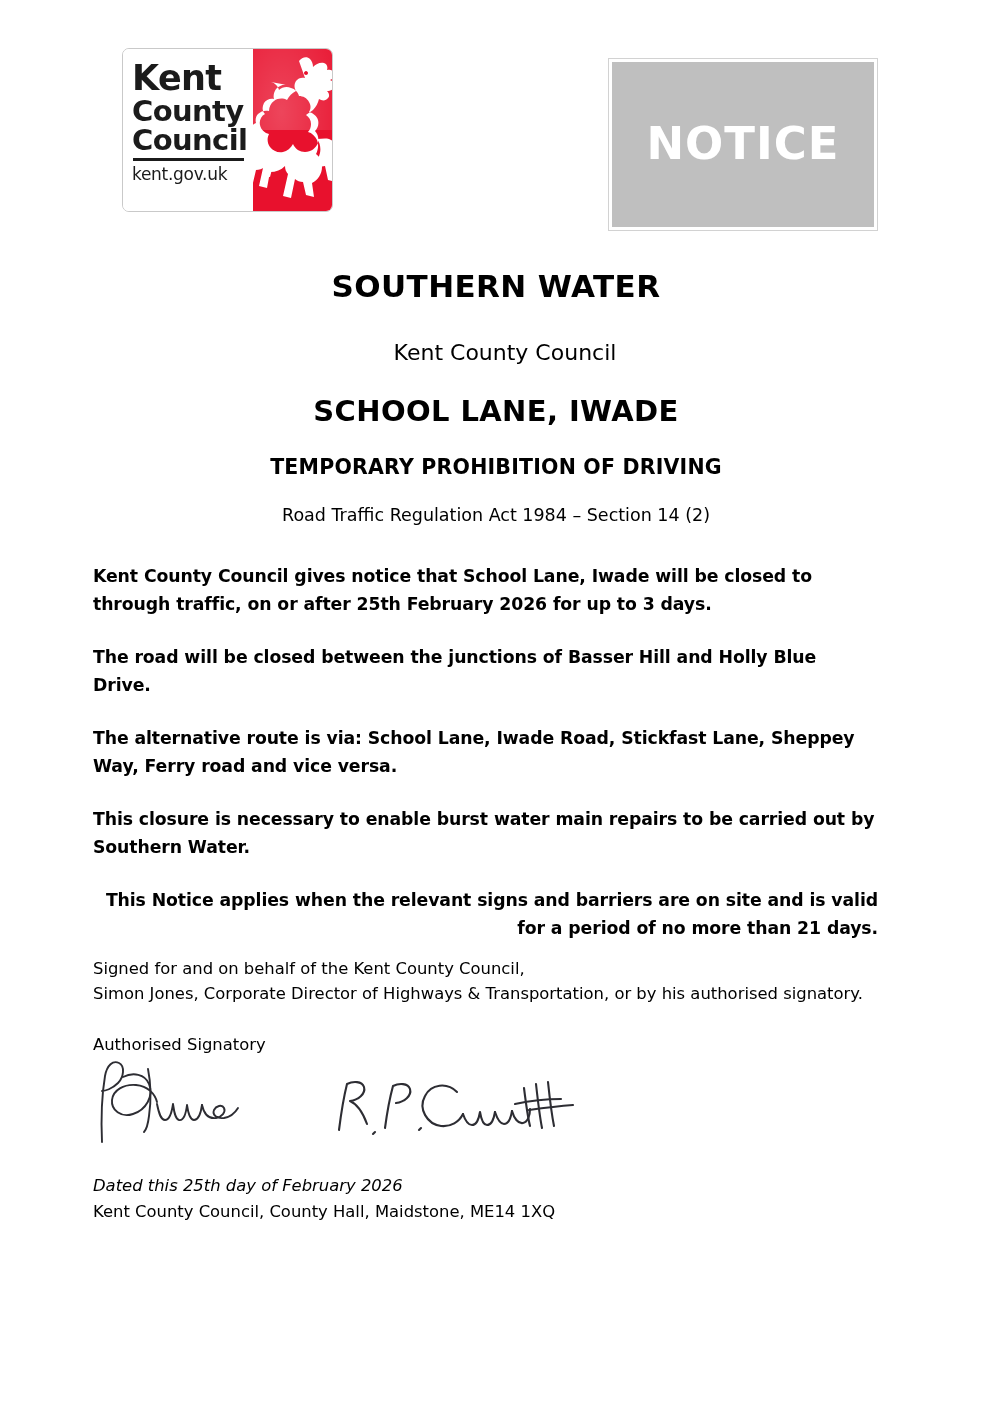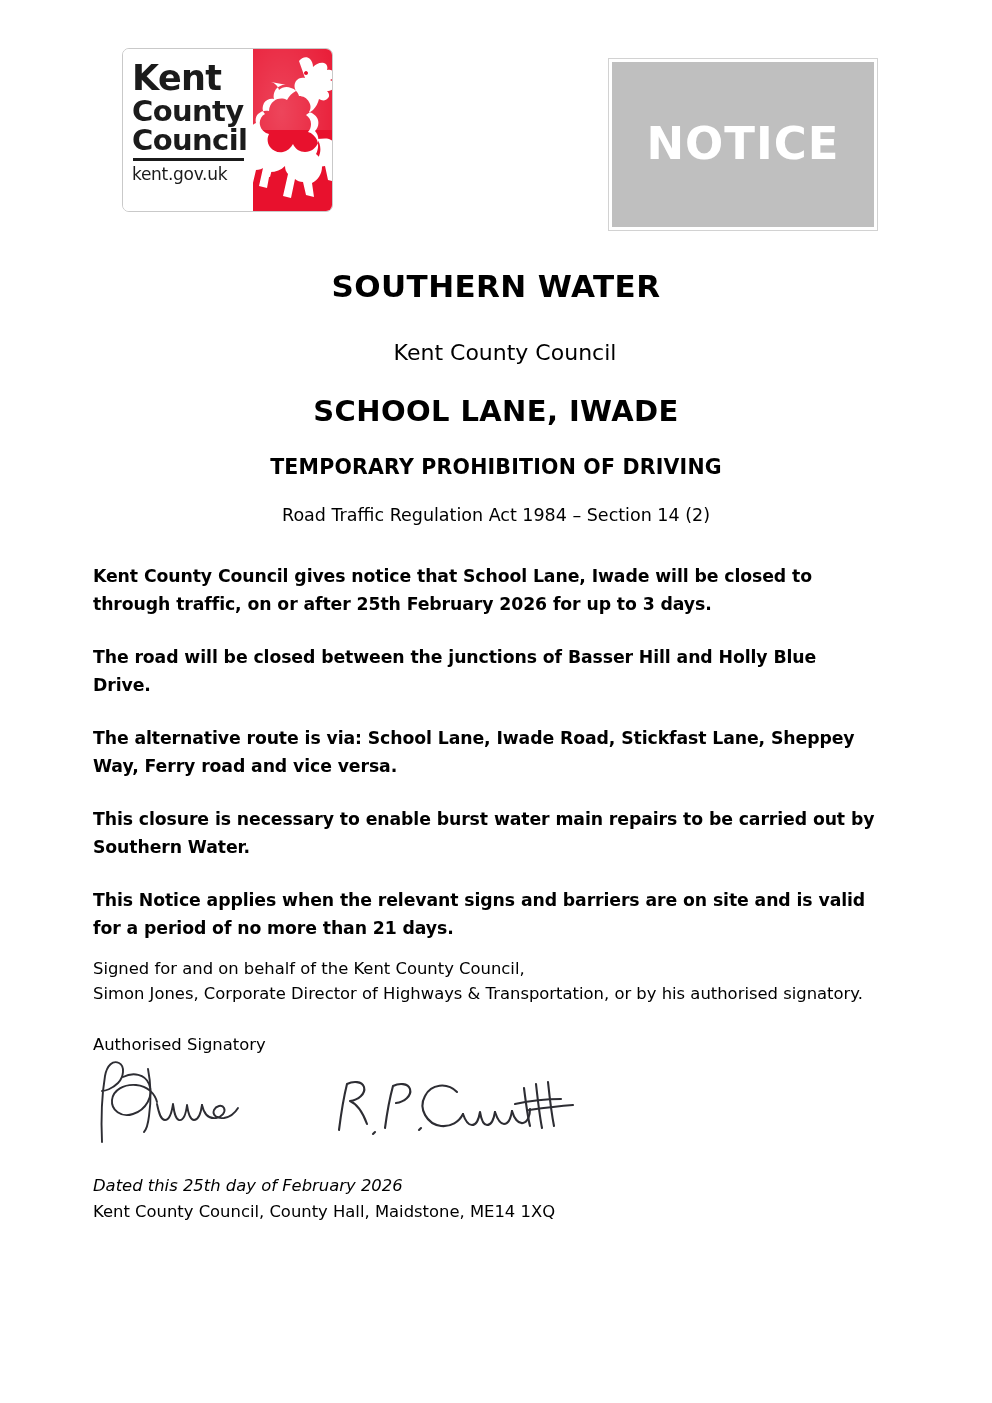--- a/index.html
+++ b/index.html
@@ -174,21 +174,21 @@
     width: 785px;
   }
   .body-para {
     font-family: "DejaVu Sans", sans-serif;
     font-weight: bold;
     font-size: 17.3px;
     line-height: 1.62;
     margin: 0 0 25px 0;
     letter-spacing: -0.1px;
   }
-  .body-para:last-child { margin-bottom: 0; }
+  .body-para:last-child { margin-bottom: 0; text-align: right; }
 
   
   .sign-block {
     position: absolute;
     left: 93px;
     top: 957px;
     width: 800px;
   }
   .sign-line {
     font-family: "DejaVu Sans", sans-serif;

